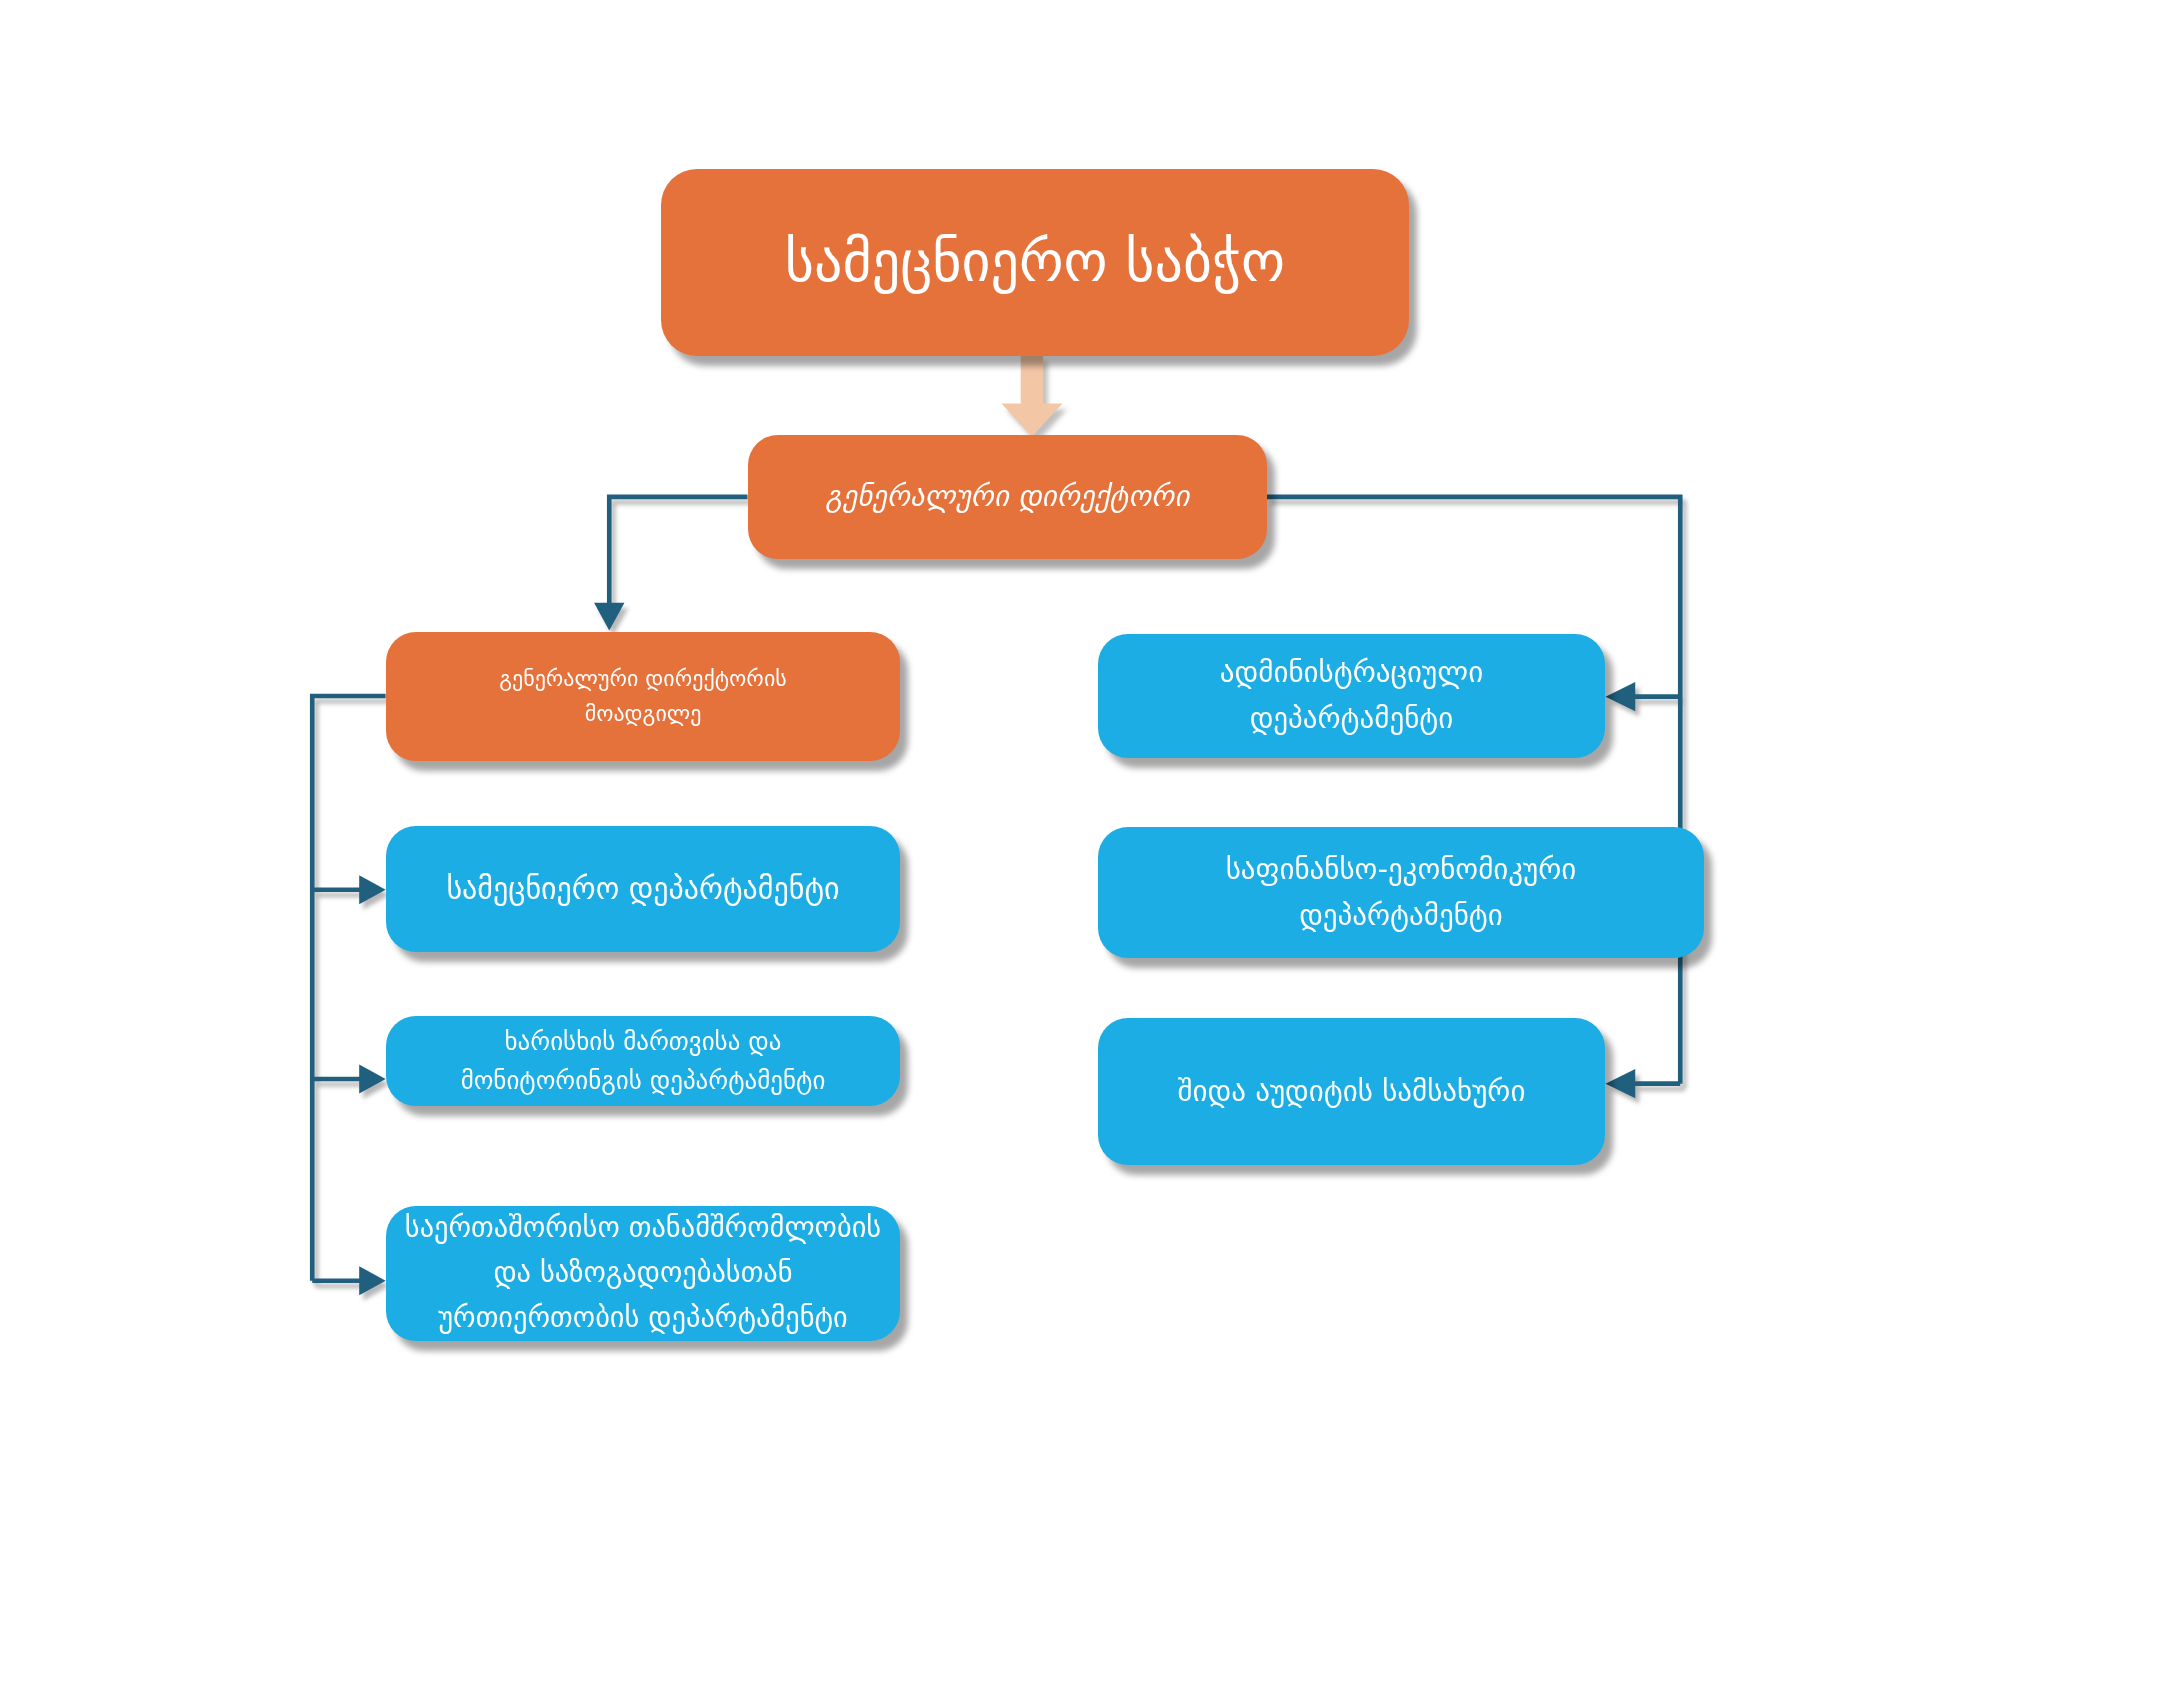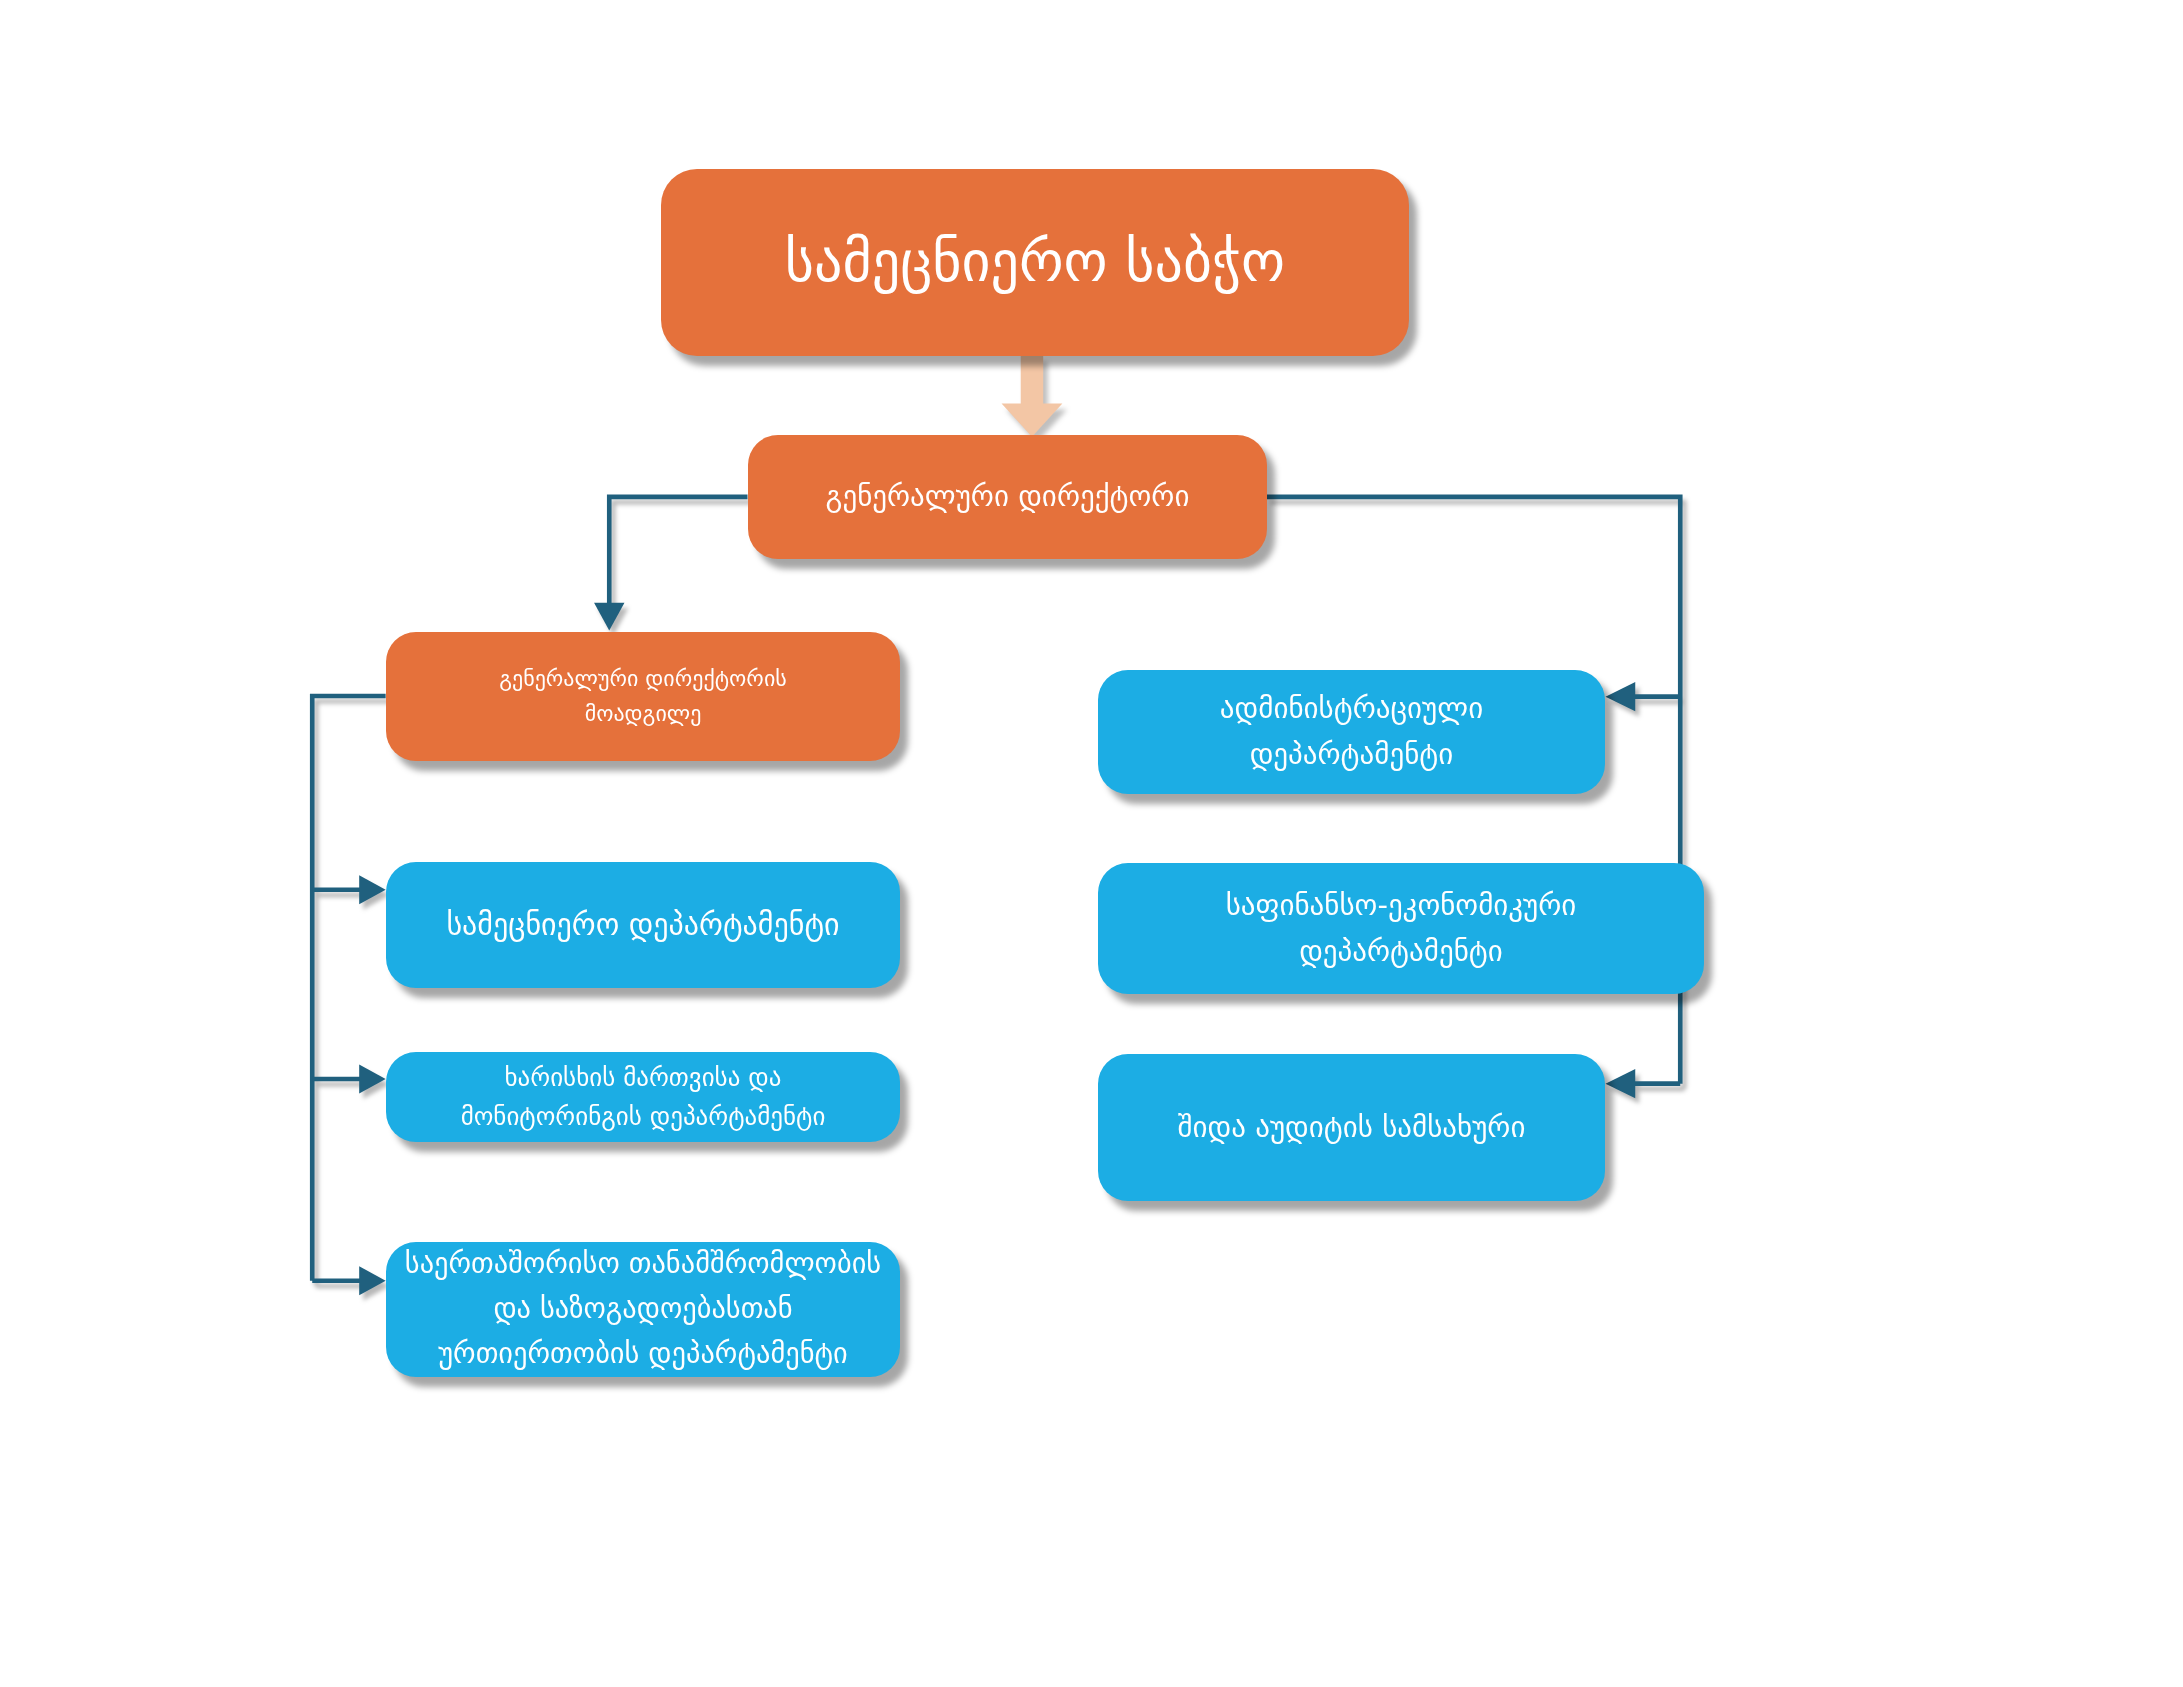--- a/index.html
+++ b/index.html
@@ -23,21 +23,21 @@
     position:absolute;z-index:2;
     display:flex;align-items:center;justify-content:center;
     text-align:center;color:var(--textcolor);
     border-radius:30px;
     box-shadow:8px 9.3px 6.6px rgba(0,0,0,0.35);
     white-space:pre-line;
     line-height:1.58;
     padding:0 14.6px;box-sizing:border-box;
   }
   .node.orange{background:var(--orange);}
-  .node.blue{background:var(--blue);margin-top:36px;}
+  .node.blue{background:var(--blue);}
   .node .lbl{width:100%;}
 </style>
 </head>
 <body>
 
 <div class="canvas">
 
   <svg class="connectors" viewBox="0 0 3300 2550" xmlns="http://www.w3.org/2000/svg">
 
     <g class="flow-arrow">
@@ -71,21 +71,21 @@
 
       <path class="edge" d="M2540 1638 H2470"></path>
       <polygon class="head" points="2472,1616 2472,1660 2427,1638"></polygon>
     </g>
   </svg>
 
   <div class="node orange" style="left:661px;top:169px;width:748px;height:187px;font-size:56px;border-radius:36px;">
     <span class="lbl">სამეცნიერო საბჭო</span>
   </div>
 
-  <div class="node orange" style="left:748px;top:435px;width:519px;height:124px;font-size:29px;">
+  <div class="node orange" style="left:748px;top:435px;width:519px;height:124px;font-size:29px;font-style:italic;">
     <span class="lbl">გენერალური დირექტორი</span>
   </div>
 
   <div class="node orange" style="left:386px;top:632px;width:514px;height:129px;font-size:22px;">
     <span class="lbl">გენერალური დირექტორის
 მოადგილე</span>
   </div>
 
   <div class="node blue" style="left:386px;top:826px;width:514px;height:126px;font-size:30px;">
     <span class="lbl">სამეცნიერო დეპარტამენტი</span>

